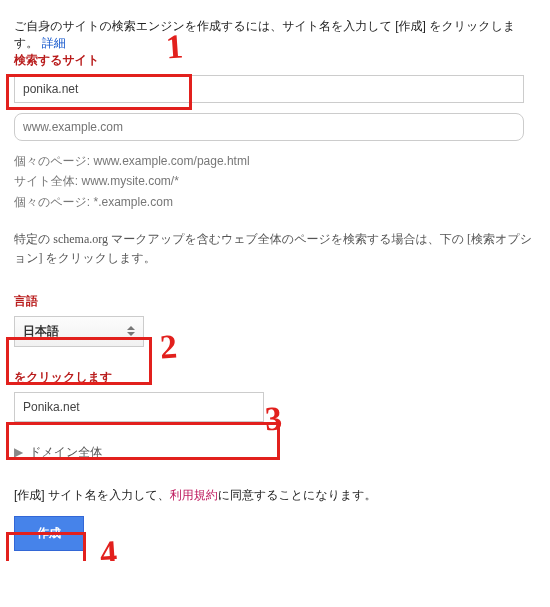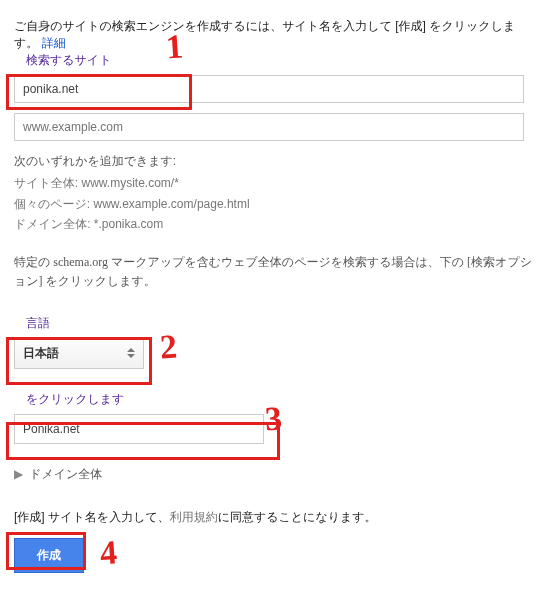--- a/index.html
+++ b/index.html
@@ -8,32 +8,32 @@
     padding: 18px 14px 10px 14px;
     font-family: Arial, "Hiragino Kaku Gothic ProN", Meiryo, sans-serif;
     font-size: 12px;
     color: #333;
     width: 550px;
     position: relative;
     background: #fff;
   }
   .intro { color: #222; }
   .intro a { color: #1155cc; text-decoration: none; }
-  .section-label { font-weight: normal; color: #4c1d95; margin-bottom: 6px; margin-left: 12px; }
+  .section-label { font-weight: bold; color: #b91c1c; margin-bottom: 6px; }
   .text-input {
     width: 510px;
     padding: 6px 8px;
     border: 1px solid #ccc;
     font-size: 12px;
     color: #444;
     display: block;
     margin-bottom: 10px;
     font-family: inherit;
   }
-  .text-input.second { color: #bbb; }
+  .text-input.second { color: #bbb; border-radius: 8px; }
   .desc { color: #777; margin: 8px 0 2px 0; line-height: 1.7; }
   .desc .lead { color: #555; margin-bottom: 2px; }
   .note { color: #555; line-height: 1.6; margin: 18px 0 24px 0; font-family: Liberation Serif, serif; }
   .select-wrap {
     display: inline-flex;
     align-items: center;
     justify-content: space-between;
     width: 130px;
     padding: 6px 8px;
     border: 1px solid #ccc;
@@ -49,21 +49,21 @@
   .name-input {
     width: 250px;
     padding: 7px 8px;
     border: 1px solid #ccc;
     font-size: 12px;
     color: #444;
   }
   .opt-row { margin: 22px 0 26px 0; color: #555; cursor: pointer; }
   .opt-row .tri { display:inline-block; margin-right:6px; color:#888; }
   .agree { color:#222; margin-bottom: 12px; }
-  .agree a { color:#737373; text-decoration:none; }
+  .agree a { color:#be185d; text-decoration:none; }
   .create-btn {
     background:#4683ea;
     color:#fff;
     border:1px solid #3367d6;
     padding: 8px 22px;
     font-size: 12px;
     font-weight: bold;
     cursor: pointer;
   }
   
@@ -91,24 +91,23 @@
 <div class="intro">
   <span>ご自身のサイトの検索エンジンを作成するには、サイト名を入力して [作成] をクリックします。</span>
   <a href="#">詳細</a>
 </div>
 
 <div class="section-label">検索するサイト</div>
 <input class="text-input" value="ponika.net" style="">
 <input class="text-input second" placeholder="www.example.com" style="">
 
 <div class="desc">
-  <div class="lead">次のいずれかを追加できます:</div>
+  <div>個々のページ: www.example.com/page.html</div>
   <div>サイト全体: www.mysite.com/*</div>
-  <div>個々のページ: www.example.com/page.html</div>
-  <div>ドメイン全体: *.ponika.com</div>
+  <div>個々のページ: *.example.com</div>
 </div>
 
 <div class="note">特定の schema.org マークアップを含むウェブ全体のページを検索する場合は、下の [検索オプション] をクリックします。</div>
 
 <div class="section-label">言語</div>
 <div class="select-wrap">
   <span>日本語</span>
   <span class="arrows">
     <span class="arrow-up"></span>
       <span class="arrow-down"></span>

